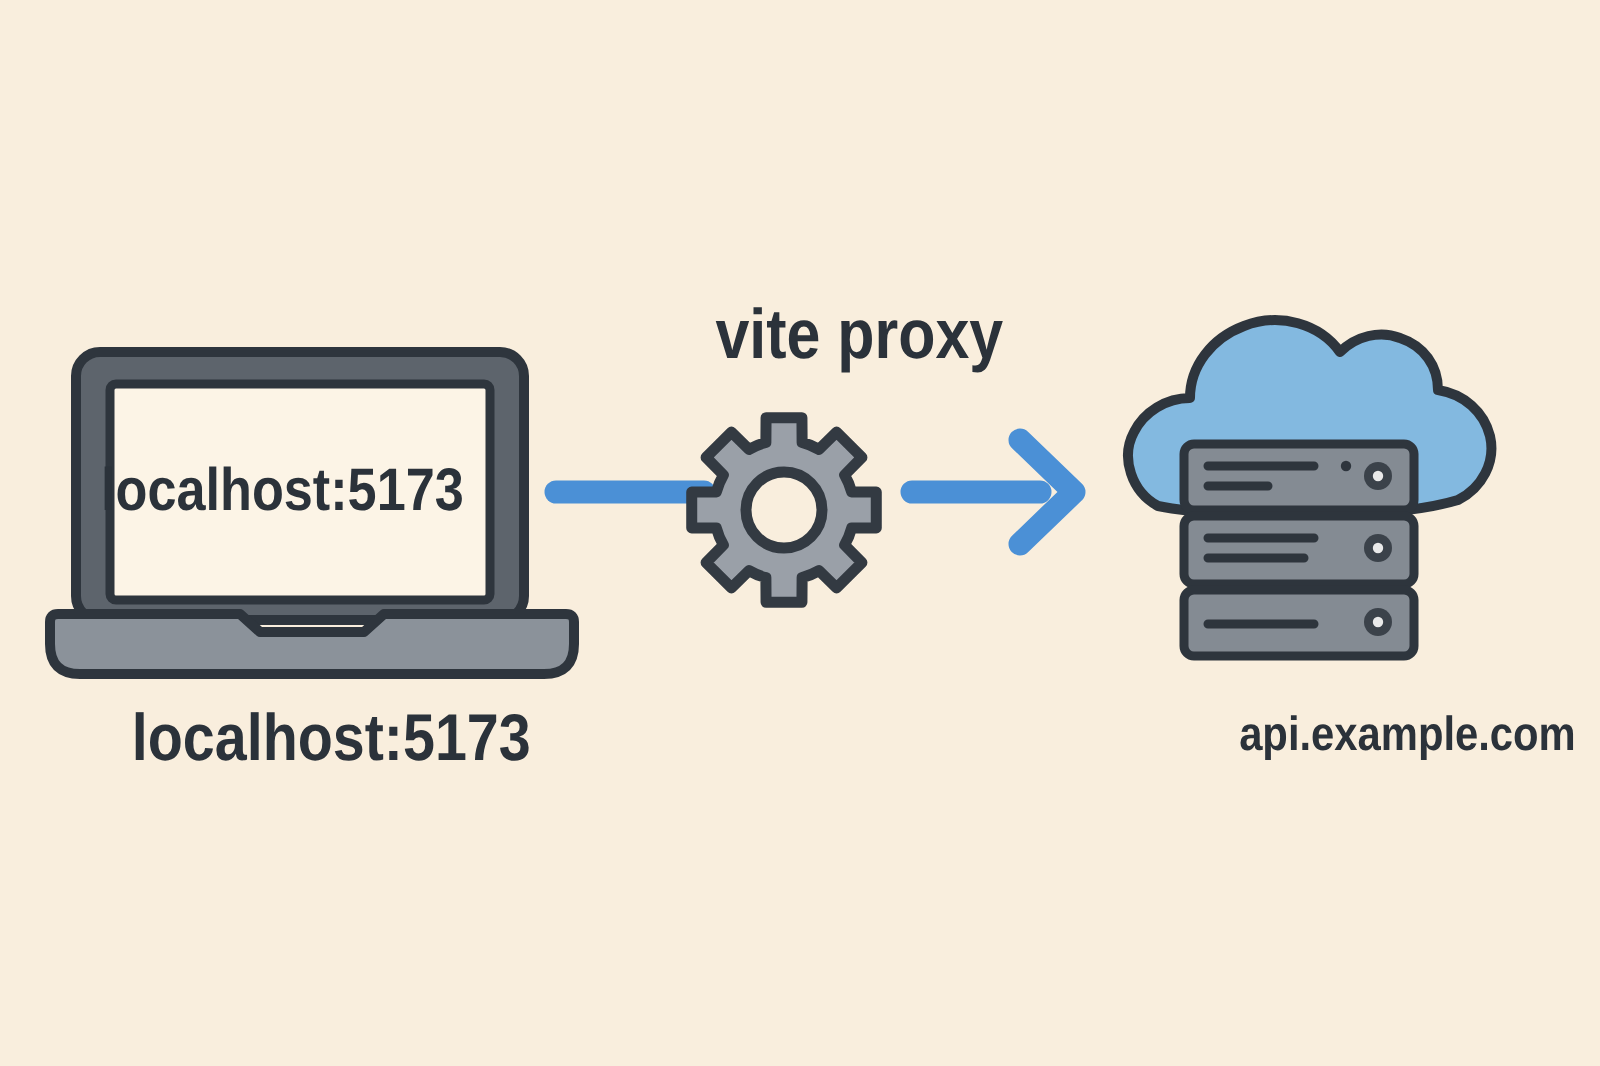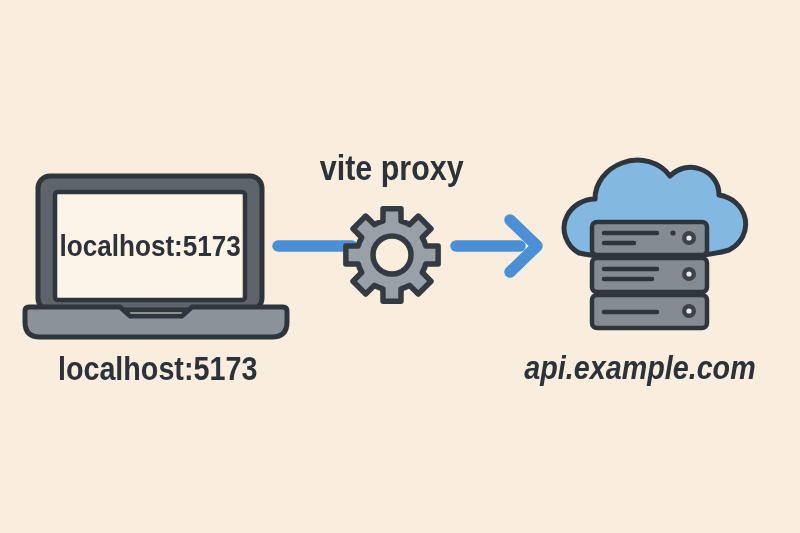--- a/index.html
+++ b/index.html
@@ -24,27 +24,27 @@
   .knob-center{fill:var(--knob-light,#e9e9e9);}
   .dot{fill:var(--outline);}
 
   
   .label{
     position:absolute;
     color:var(--text,#2b323a);
     font-weight:700;
     text-align:center;
     white-space:nowrap;
-    display:flex;align-items:center;justify-content:center;
+    display:flex;align-items:center;justify-content:flex-end;
   }
   .squeeze{display:inline-block;transform:scaleX(0.87);transform-origin:center;}
   .screen-label{left:55px;top:192px;width:190px;height:108px;font-size:30px;}
   .proxy-label{left:272px;top:148px;width:240px;height:40px;font-size:35px;}
   .laptop-caption{left:36px;top:349px;width:244px;height:40px;font-size:33px;}
-  .server-caption{left:480px;top:347px;width:320px;height:42px;font-size:33px;font-style:italic;}
+  .server-caption{left:480px;top:347px;width:320px;height:42px;font-size:24px;}
 </style>
 </head>
 <body>
 
 <div class="canvas">
 
   <svg width="800" height="533" viewBox="0 0 800 533">
 
     <line x1="278" y1="246" x2="352" y2="246" class="flow"></line>
 

